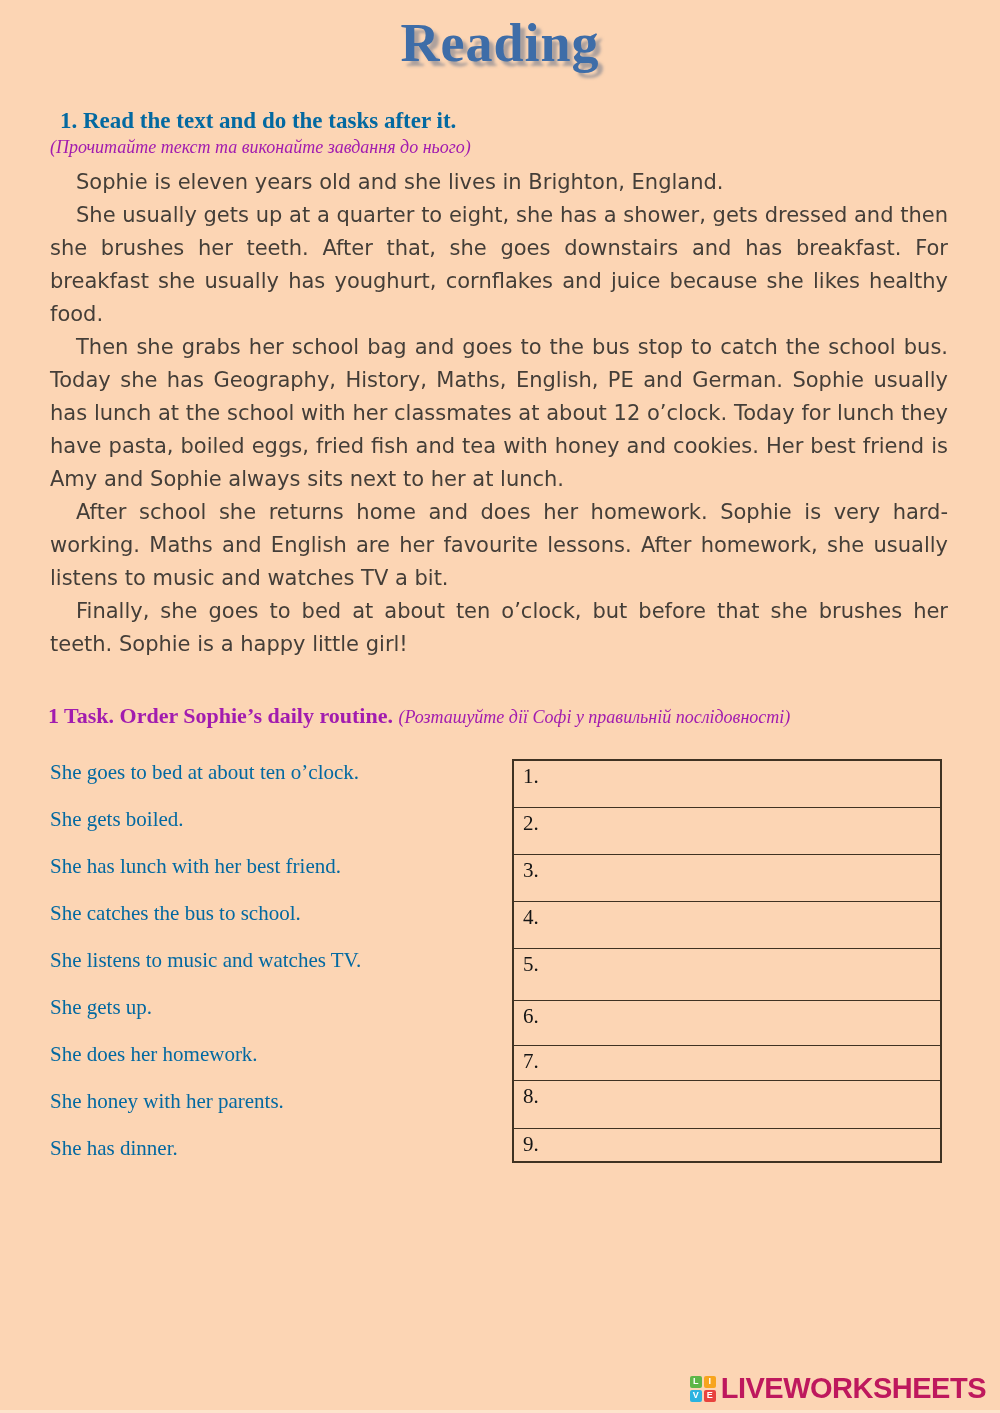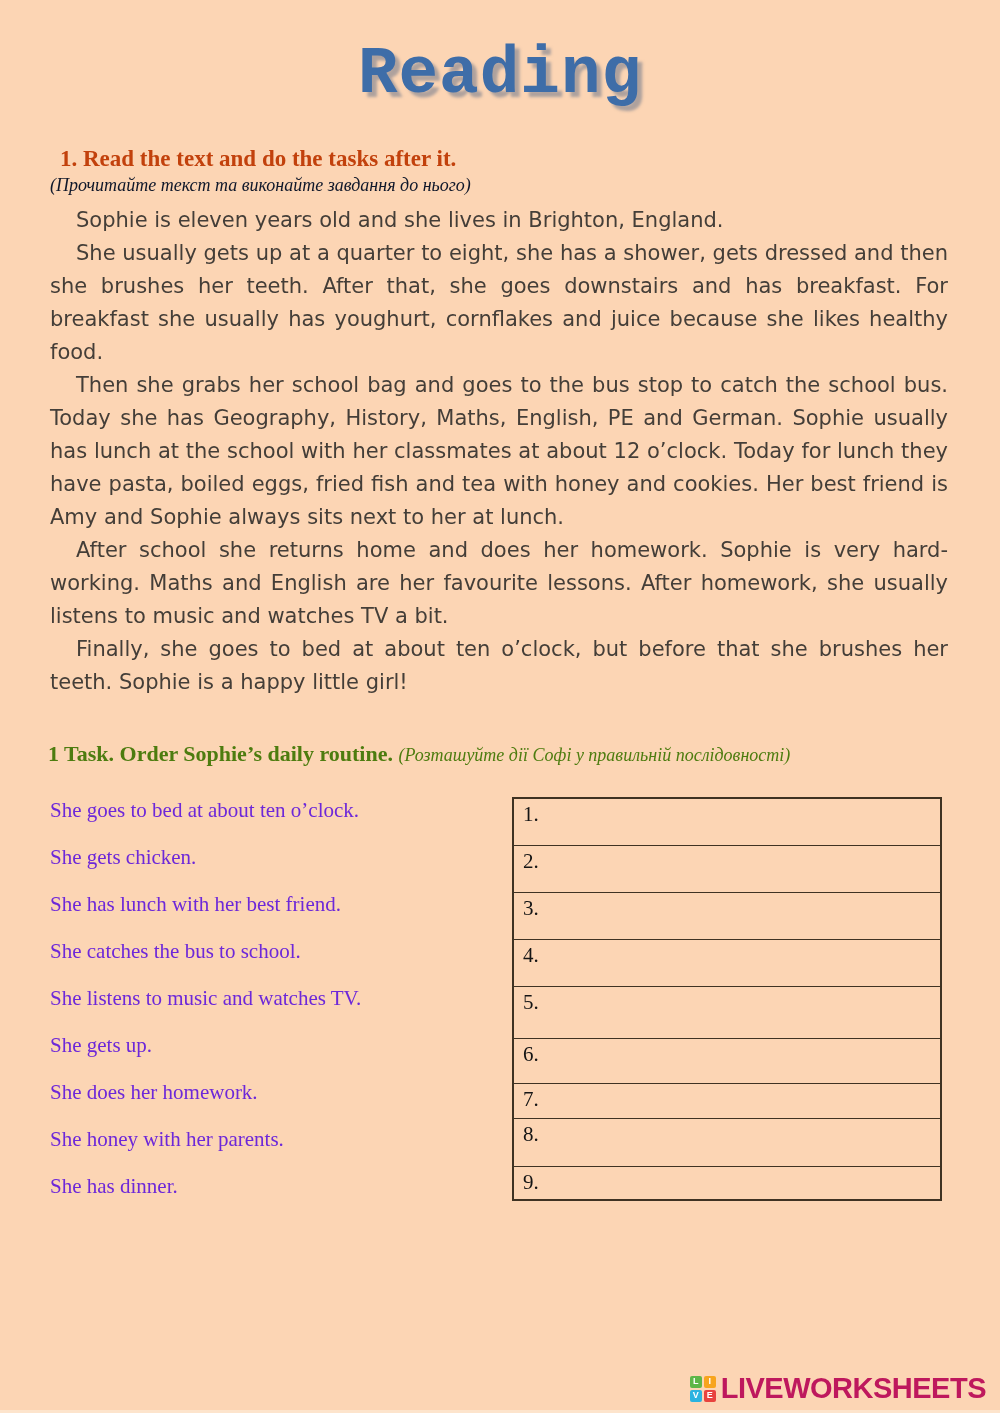--- a/index.html
+++ b/index.html
@@ -8,67 +8,67 @@
     position:relative;
     width:1000px; height:1413px;
     margin:0 auto;
     background:#fcd5b4;
     overflow:hidden;
     font-family:"Liberation Serif", serif;
     color:#1a1a1a;
   }
   
   .title {
-    margin-top:37px;
+    margin-top:12px;
     text-align:center;
-    font-family:Liberation Mono, monospace;
+    font-family:Liberation Serif, serif;
     font-weight:bold;
-    font-size:66px;
+    font-size:54px;
     color:#3e6da8;
     text-shadow:5px 5px 3px rgba(110,118,138,0.55);
     letter-spacing:1px;
   }
   
   .section-head {
     margin:34px 50px 0 60px;
     font-weight:bold;
     font-size:23px;
-    color:#c2410c;
+    color:#0369a1;
   }
   .section-sub {
     margin:3px 50px 0 50px;
     font-style:italic;
     font-size:18px;
-    color:#0f172a;
+    color:#a21caf;
   }
   
   .reading {
     margin:8px 52px 0 50px;
     font-family:"DejaVu Sans", sans-serif;
     font-size:21px;
     line-height:33px;
     color:#443e38;
     text-align:justify;
   }
   .reading p { text-indent:26px; }
   
   .task-head {
     margin:42px 50px 0 48px;
     font-size:22px;
-    color:#4d7c0f;
+    color:#a21caf;
   }
   .task-head .bold { font-weight:bold; }
   .task-head .ital { font-style:italic; font-size:18px; font-weight:normal; }
   
   .task-area {
     display:flex;
     margin:30px 58px 0 50px;
     align-items:flex-start;
   }
-  .sentences { width:462px; flex:none; font-size:21px; color:#6d28d9; }
+  .sentences { width:462px; flex:none; font-size:21px; color:#0369a1; }
   .sentence { line-height:26px; margin-bottom:21px; }
   .answer-table {
     flex:1;
     border:2px solid #3f3222;
   }
   .answer-row {
     height:47px;
     border-top:1px solid #3f3222;
     padding:3px 0 0 9px;
     font-size:21px;
@@ -141,21 +141,21 @@
   </div>
 
   <div class="task-head">
     <span class="bold">1 Task. Order Sophie’s  daily routine.</span>
     <span class="ital">(Розташуйте дії Софі у правильній послідовності)</span>
   </div>
 
   <div class="task-area">
     <div class="sentences">
       <div class="sentence">She goes to bed at about ten o’clock.</div>
-      <div class="sentence">She gets chicken.</div>
+      <div class="sentence">She gets boiled.</div>
       <div class="sentence">She has lunch with her best friend.</div>
       <div class="sentence">She catches the bus to school.</div>
       <div class="sentence">She listens to music and watches TV.</div>
       <div class="sentence">She gets up.</div>
       <div class="sentence">She does her homework.</div>
       <div class="sentence">She honey with her parents.</div>
       <div class="sentence">She has dinner.</div>
     </div>
     <div class="answer-table">
       <div class="answer-row">1.</div>

